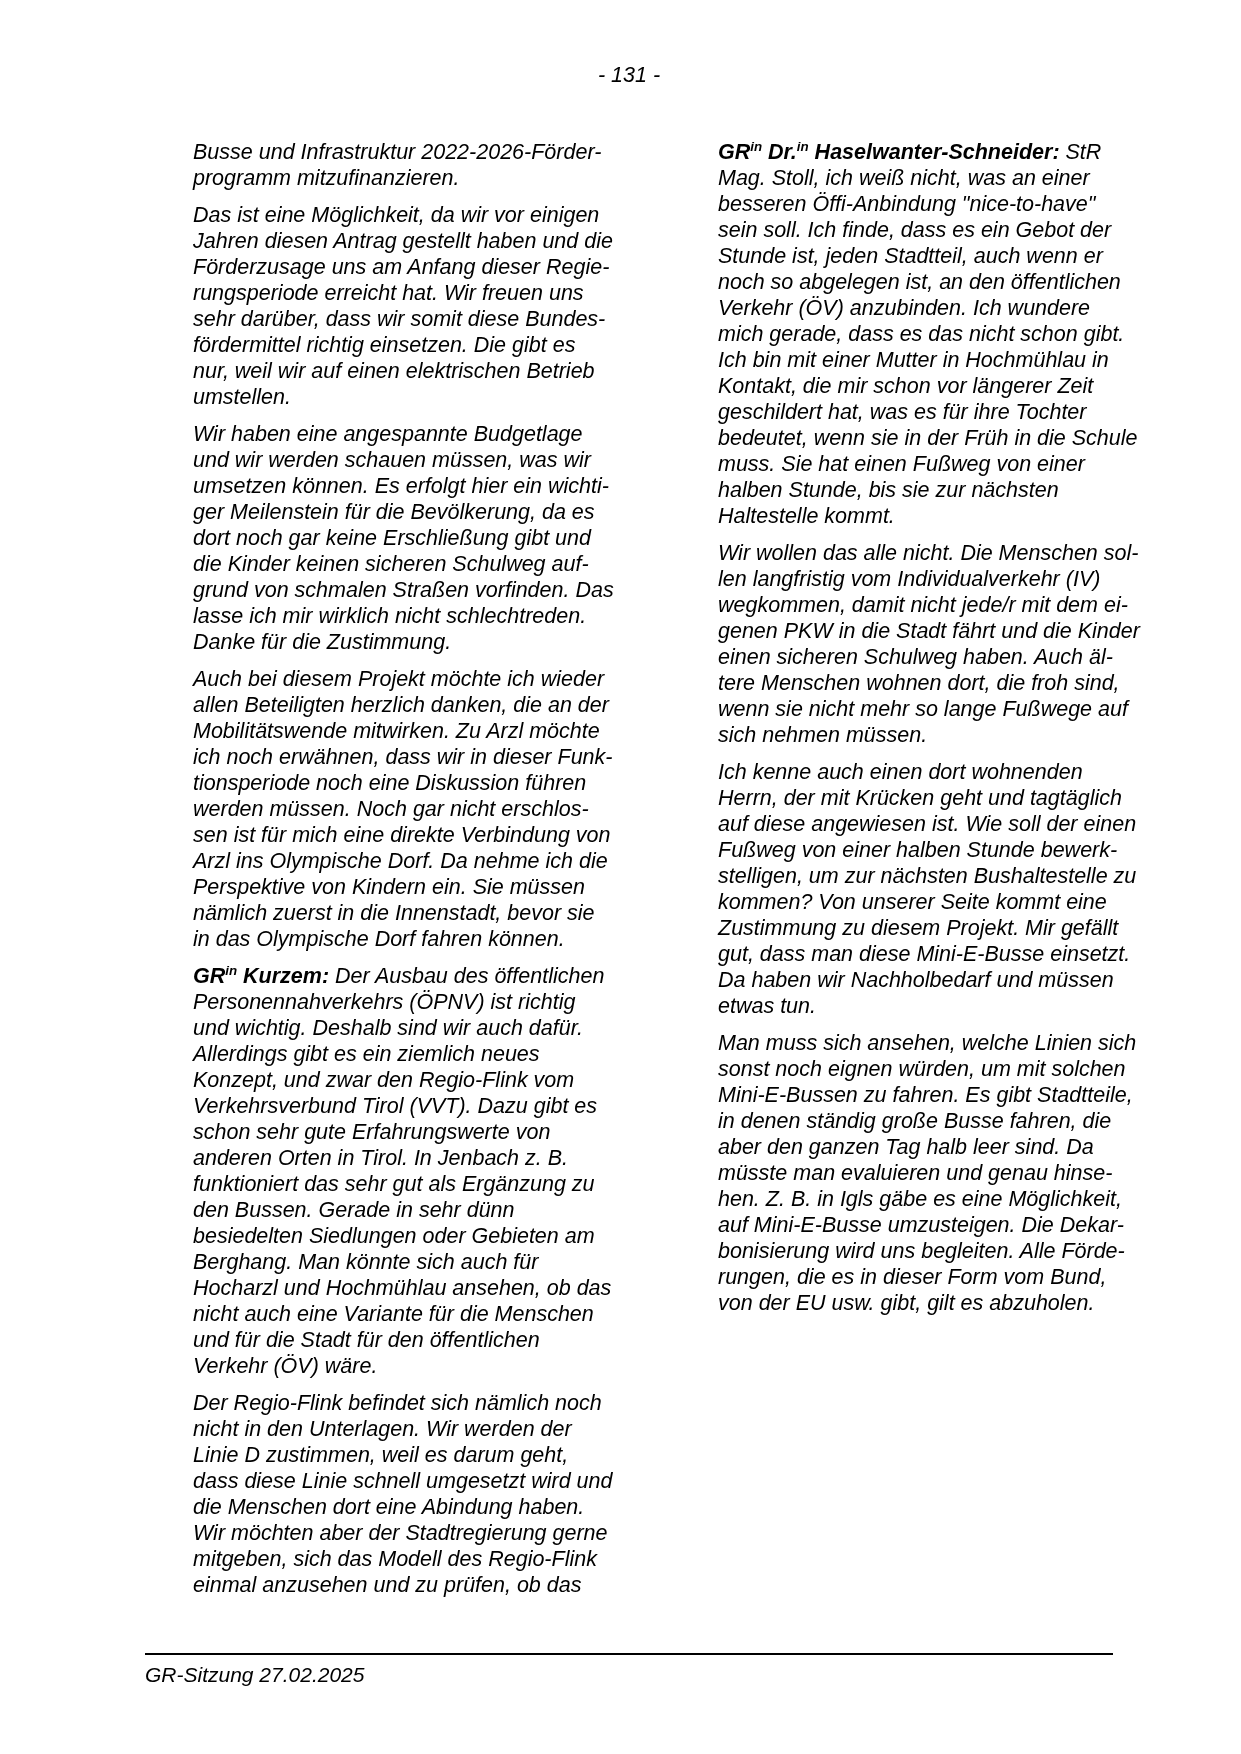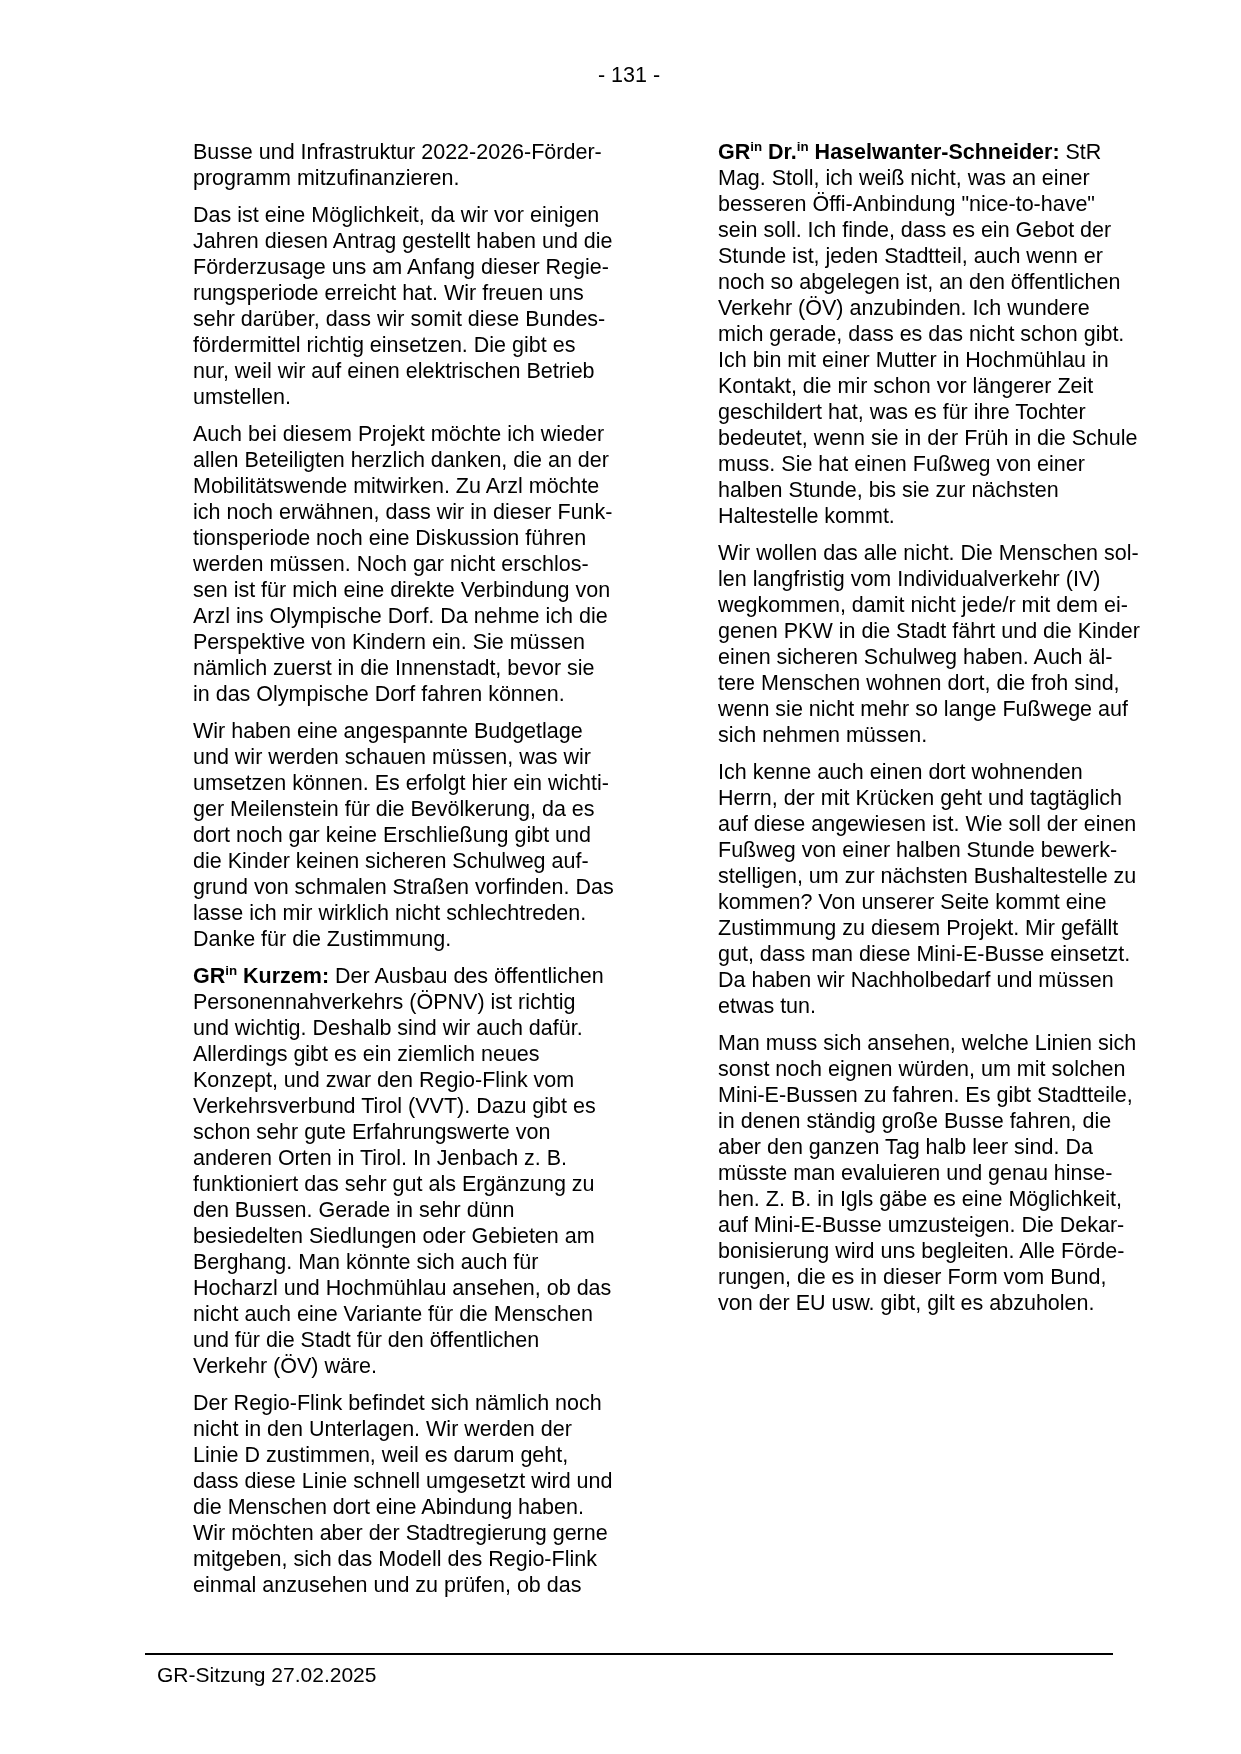--- a/index.html
+++ b/index.html
@@ -8,20 +8,21 @@
     background: #ffffff;
   }
   .page {
     position: relative;
     width: 1241px;
     height: 1754px;
     background: #ffffff;
     color: #000000;
     font-family: "Liberation Sans", sans-serif;
     overflow: hidden;
+    font-style: italic;
   }
   .page-header {
     position: absolute;
     top: 62px;
     left: 145px;
     width: 968px;
     text-align: center;
     font-size: 21.5px;
     line-height: 26px;
   }
@@ -58,61 +59,60 @@
   }
   .footer-rule {
     border: 0;
     border-top: 2px solid #000000;
     margin: 0 0 7px 0;
     width: 100%;
   }
   .footer-text {
     font-size: 21px;
     line-height: 25px;
-    margin-left: 12px;
   }
 </style>
 </head>
 <body>
 
 <div class="page">
   <div class="page-header">- 131 -</div>
 
   <div class="columns">
     <div class="col col-left">
         <p class="para">Busse und Infrastruktur 2022-2026-Förder-
 programm mitzufinanzieren.</p>
         <p class="para">Das ist eine Möglichkeit, da wir vor einigen
 Jahren diesen Antrag gestellt haben und die
 Förderzusage uns am Anfang dieser Regie-
 rungsperiode erreicht hat. Wir freuen uns
 sehr darüber, dass wir somit diese Bundes-
 fördermittel richtig einsetzen. Die gibt es
 nur, weil wir auf einen elektrischen Betrieb
 umstellen.</p>
+        <p class="para">Wir haben eine angespannte Budgetlage
+und wir werden schauen müssen, was wir
+umsetzen können. Es erfolgt hier ein wichti-
+ger Meilenstein für die Bevölkerung, da es
+dort noch gar keine Erschließung gibt und
+die Kinder keinen sicheren Schulweg auf-
+grund von schmalen Straßen vorfinden. Das
+lasse ich mir wirklich nicht schlechtreden.
+Danke für die Zustimmung.</p>
         <p class="para">Auch bei diesem Projekt möchte ich wieder
 allen Beteiligten herzlich danken, die an der
 Mobilitätswende mitwirken. Zu Arzl möchte
 ich noch erwähnen, dass wir in dieser Funk-
 tionsperiode noch eine Diskussion führen
 werden müssen. Noch gar nicht erschlos-
 sen ist für mich eine direkte Verbindung von
 Arzl ins Olympische Dorf. Da nehme ich die
 Perspektive von Kindern ein. Sie müssen
 nämlich zuerst in die Innenstadt, bevor sie
 in das Olympische Dorf fahren können.</p>
-        <p class="para">Wir haben eine angespannte Budgetlage
-und wir werden schauen müssen, was wir
-umsetzen können. Es erfolgt hier ein wichti-
-ger Meilenstein für die Bevölkerung, da es
-dort noch gar keine Erschließung gibt und
-die Kinder keinen sicheren Schulweg auf-
-grund von schmalen Straßen vorfinden. Das
-lasse ich mir wirklich nicht schlechtreden.
-Danke für die Zustimmung.</p>
         <p class="para"><strong><span>GR</span><sup>in</sup><span> Kurzem:</span></strong> Der Ausbau des öffentlichen
 Personennahverkehrs (ÖPNV) ist richtig
 und wichtig. Deshalb sind wir auch dafür.
 Allerdings gibt es ein ziemlich neues
 Konzept, und zwar den Regio-Flink vom
 Verkehrsverbund Tirol (VVT). Dazu gibt es
 schon sehr gute Erfahrungswerte von
 anderen Orten in Tirol. In Jenbach z. B.
 funktioniert das sehr gut als Ergänzung zu
 den Bussen. Gerade in sehr dünn

